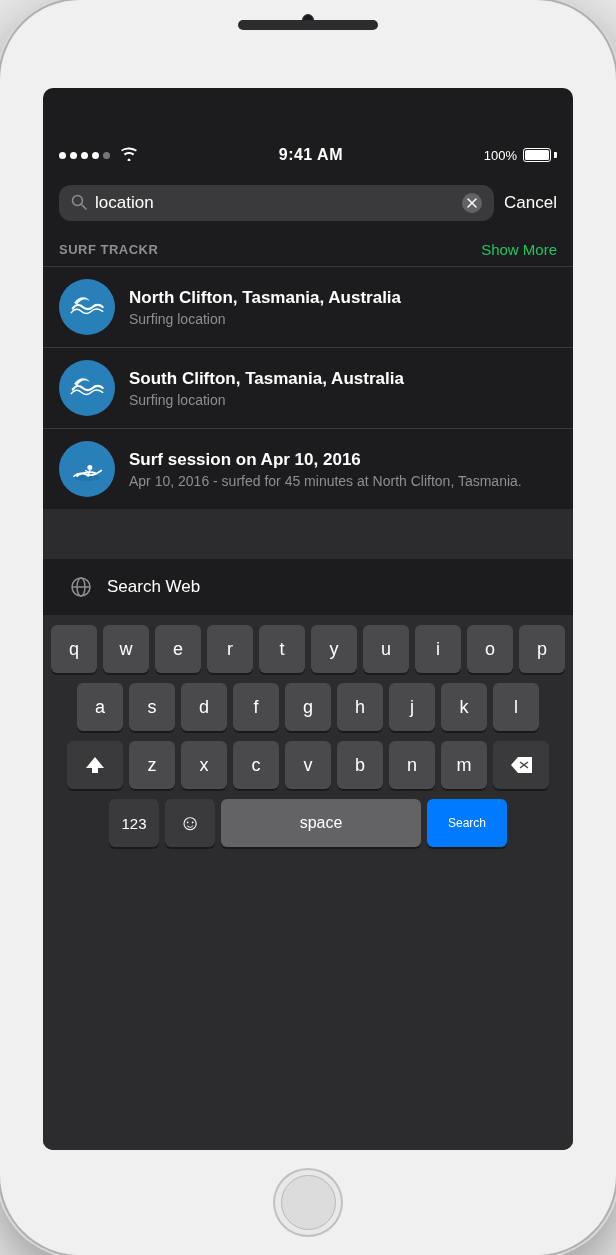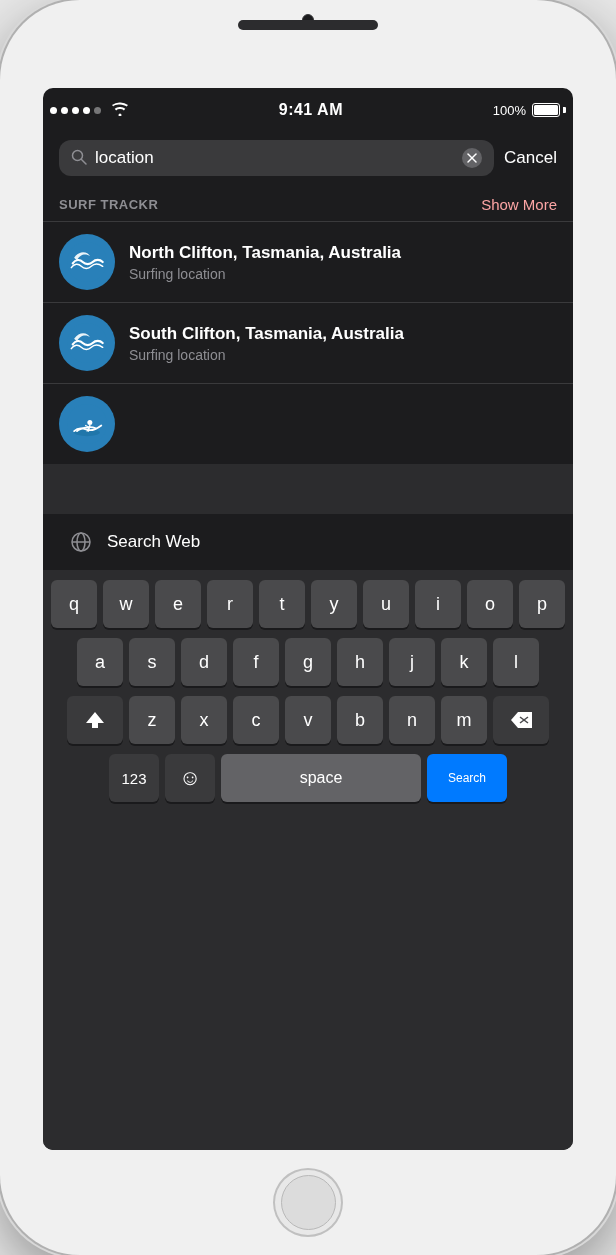--- a/index.html
+++ b/index.html
@@ -62,22 +62,23 @@
       border-radius: 50%;
       border: 1px solid #3a3a3c;
     }
 
     
     .status-bar {
       height: 44px;
       display: flex;
       align-items: center;
       justify-content: space-between;
-      padding: 0 7px;
+      padding: 0 16px;
       flex-shrink: 0;
+      margin-top: 45px;
     }
     .status-left {
       display: flex;
       align-items: center;
       gap: 4px;
     }
     .signal-dot {
       width: 7px;
       height: 7px;
       background: white;
@@ -190,21 +191,21 @@
       padding: 12px 16px 8px;
       flex-shrink: 0;
     }
     .section-title {
       color: #8e8e93;
       font-size: 13px;
       font-weight: 600;
       letter-spacing: 0.5px;
     }
     .show-more-btn {
-      color: #fca5a5;
+      color: #22c55e;
       font-size: 15px;
       cursor: pointer;
     }
 
     
     .result-item {
       display: flex;
       align-items: center;
       padding: 12px 16px;
       border-top: 0.5px solid #3a3a3c;
@@ -459,20 +460,24 @@
 
           <path d="M10 38 C16 32, 22 34, 28 36 C34 38, 40 36, 48 30" stroke="white" stroke-width="2.5" fill="none" stroke-linecap="round"></path>
 
           <path d="M14 38 C18 34, 32 30, 40 34" stroke="white" stroke-width="2.5" fill="none" stroke-linecap="round"></path>
 
           <circle cx="32" cy="26" r="3.5" fill="white"></circle>
           <path d="M32 30 L30 38" stroke="white" stroke-width="2" stroke-linecap="round"></path>
           <path d="M30 32 L26 30" stroke="white" stroke-width="1.5" stroke-linecap="round"></path>
           <path d="M30 34 L28 38" stroke="white" stroke-width="1.5" stroke-linecap="round"></path>
         </svg>
+      </div>
+      <div class="result-text">
+        <div class="result-title">Surf session on Apr 10, 2016</div>
+        <div class="result-subtitle">Apr 10, 2016 - surfed for 45 minutes at North Clifton, Tasmania.</div>
       </div>
     </div>
 
     <div class="dark-section"></div>
 
     <div class="search-web-row">
       <div class="search-web-icon">
         <svg width="22" height="22" viewBox="0 0 22 22" fill="none">
           <circle cx="11" cy="11" r="9" stroke="#8e8e93" stroke-width="1.5"></circle>
           <ellipse cx="11" cy="11" rx="4" ry="9" stroke="#8e8e93" stroke-width="1.5"></ellipse>

